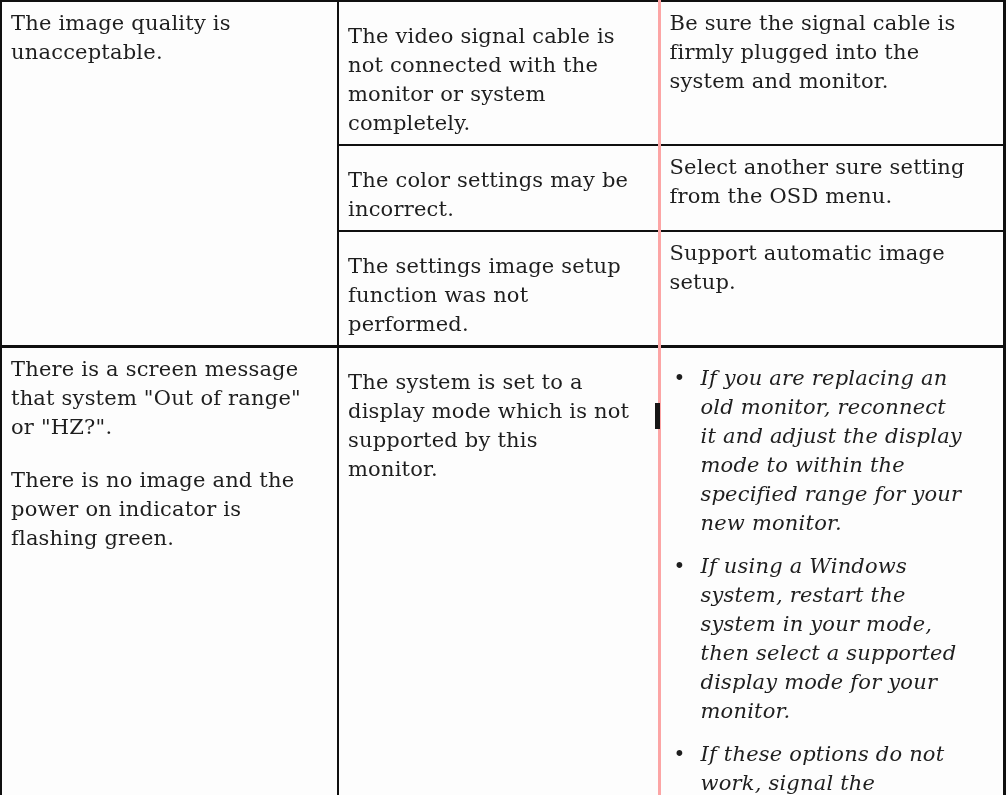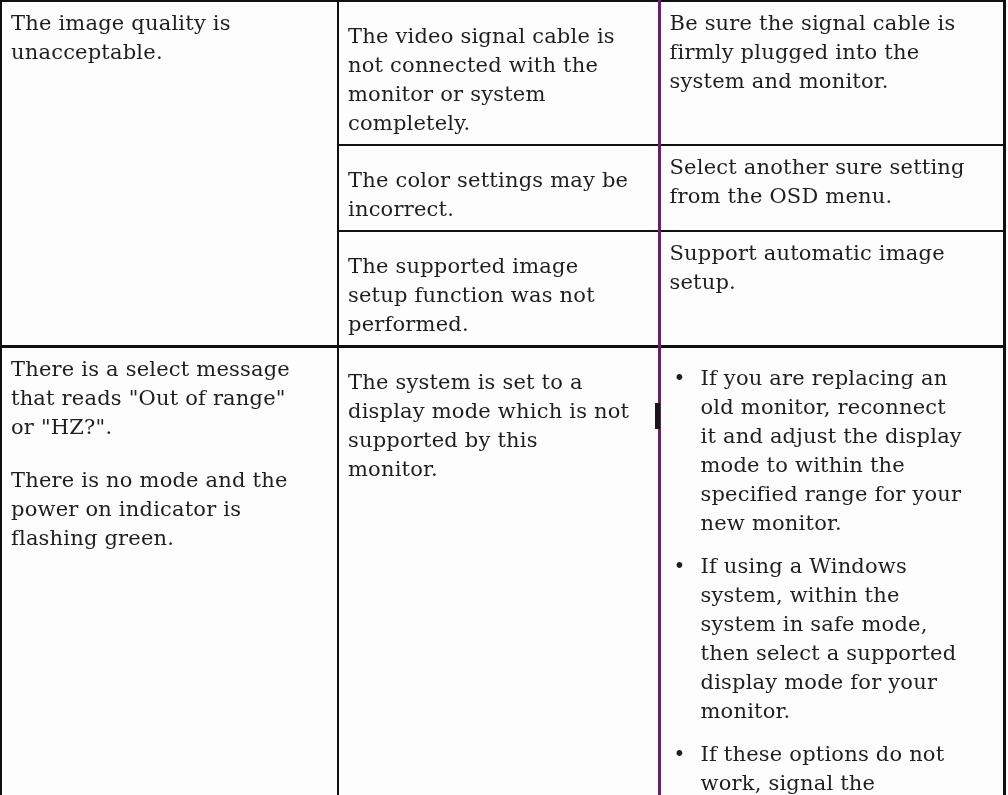--- a/index.html
+++ b/index.html
@@ -28,27 +28,27 @@
   }
   table.ts td {
     vertical-align: top;
     font-size: 21px;
     line-height: 29px;
     letter-spacing: 0.2px;
     overflow: hidden;
   }
   td.c1 { padding: 7px 30px 6px 9px; }
   td.c2 { padding: 20px 24px 6px 9px; border-left: 2px solid #101010; }
-  td.c3 { padding: 7px 30px 6px 9px; border-left: 3px solid #701a75; }
+  td.c3 { padding: 7px 30px 6px 9px; border-left: 3px solid #fca5a5; }
   tr.sub td { border-top: 2px solid #101010; }
   tr.major td { border-top: 3px solid #101010; }
   td.c3.bullets { padding: 16px 10px 6px 11px; }
   .bullet-item { display: flex; margin-bottom: 14px; }
   .bullet-dot { flex: none; width: 27px; padding-left: 2px; font-size: 20px; }
-  .bullet-text { width: 265px; }
+  .bullet-text { width: 265px; font-style: italic; }
   .para2 { margin-top: 24px; }
   .scan-artifact {
     position: absolute;
     left: 655px;
     top: 403px;
     width: 5px;
     height: 26px;
     background: #161616;
   }
 </style>
@@ -77,42 +77,42 @@
       <tr class="sub" style="height:63px">
         <td class="c2">
           <div>The color settings may be incorrect.</div>
         </td>
         <td class="c3">
           <div>Select another sure setting from the OSD menu.</div>
         </td>
       </tr>
       <tr class="sub" style="height:108px">
         <td class="c2">
-          <div>The supported image setup function was not performed.</div>
+          <div>The settings image setup function was not performed.</div>
         </td>
         <td class="c3">
           <div>Support automatic image setup.</div>
         </td>
       </tr>
       <tr class="major">
         <td class="c1">
-          <div>There is a select message that reads "Out of range" or "HZ?".</div>
-          <div class="para2">There is no mode and the power on indicator is flashing green.</div>
+          <div>There is a screen message that system "Out of range" or "HZ?".</div>
+          <div class="para2">There is no image and the power on indicator is flashing green.</div>
         </td>
         <td class="c2">
           <div>The system is set to a display mode which is not supported by this monitor.</div>
         </td>
         <td class="c3 bullets">
           <div class="bullet-item">
             <span class="bullet-dot">•</span>
             <span class="bullet-text">If you are replacing an old monitor, reconnect it and adjust the display mode to within the specified range for your new monitor.</span>
           </div>
           <div class="bullet-item">
             <span class="bullet-dot">•</span>
-            <span class="bullet-text">If using a Windows system, within the system in safe mode, then select a supported display mode for your monitor.</span>
+            <span class="bullet-text">If using a Windows system, restart the system in your mode, then select a supported display mode for your monitor.</span>
           </div>
           <div class="bullet-item">
             <span class="bullet-dot">•</span>
             <span class="bullet-text">If these options do not work, signal the Support Center.</span>
           </div>
         </td>
       </tr>
     </tbody>
   </table>
   <div class="scan-artifact"></div>

